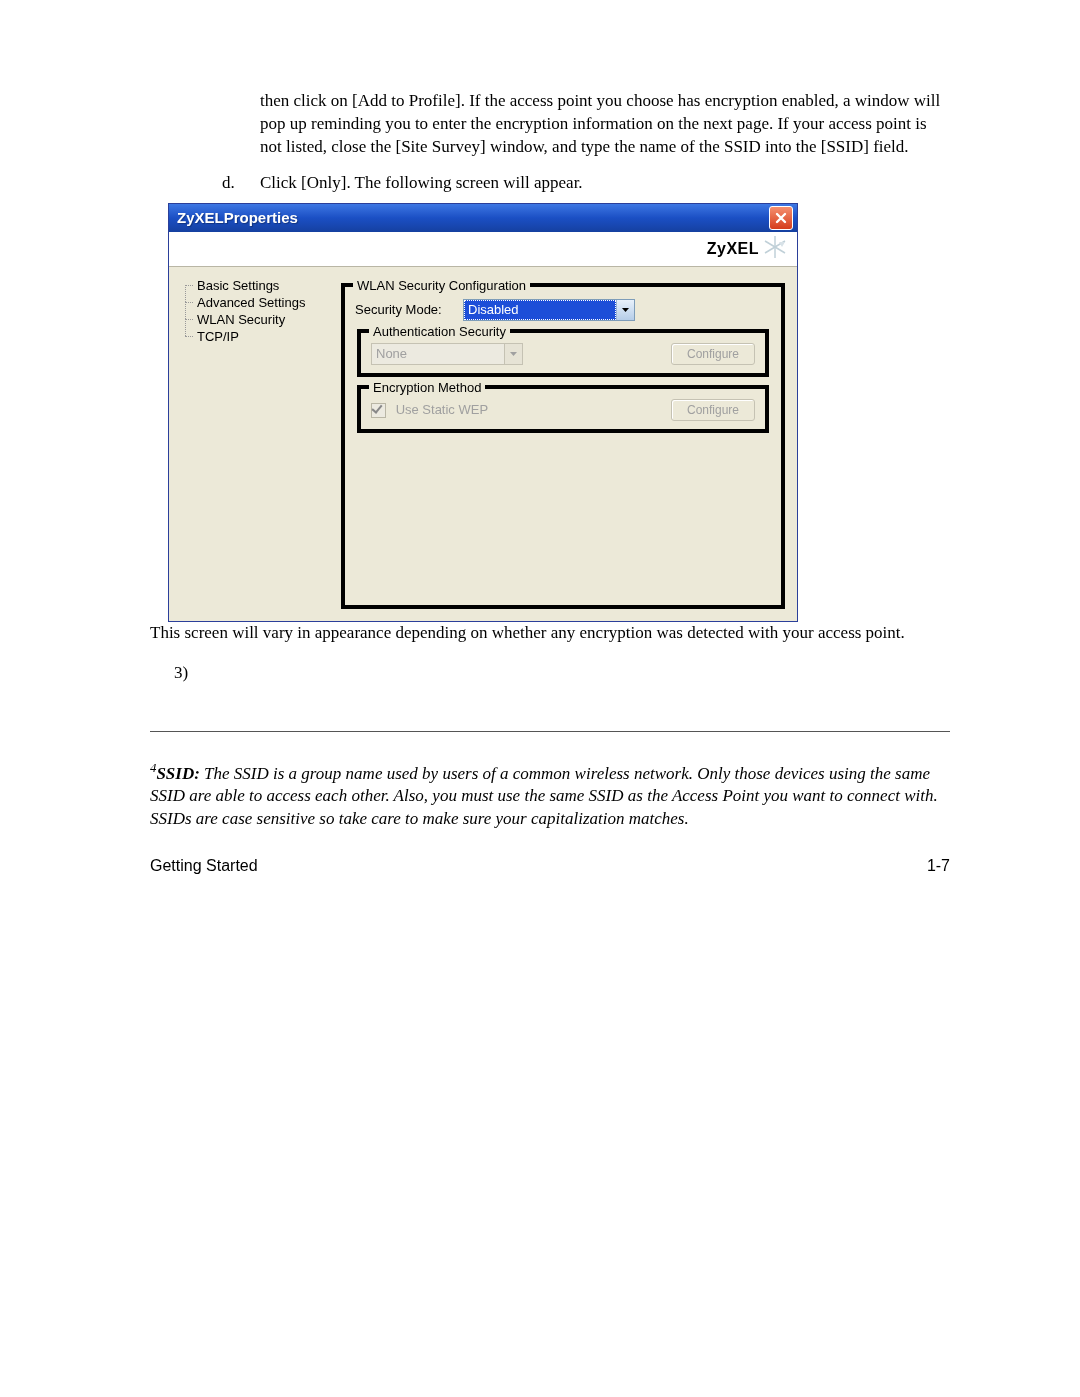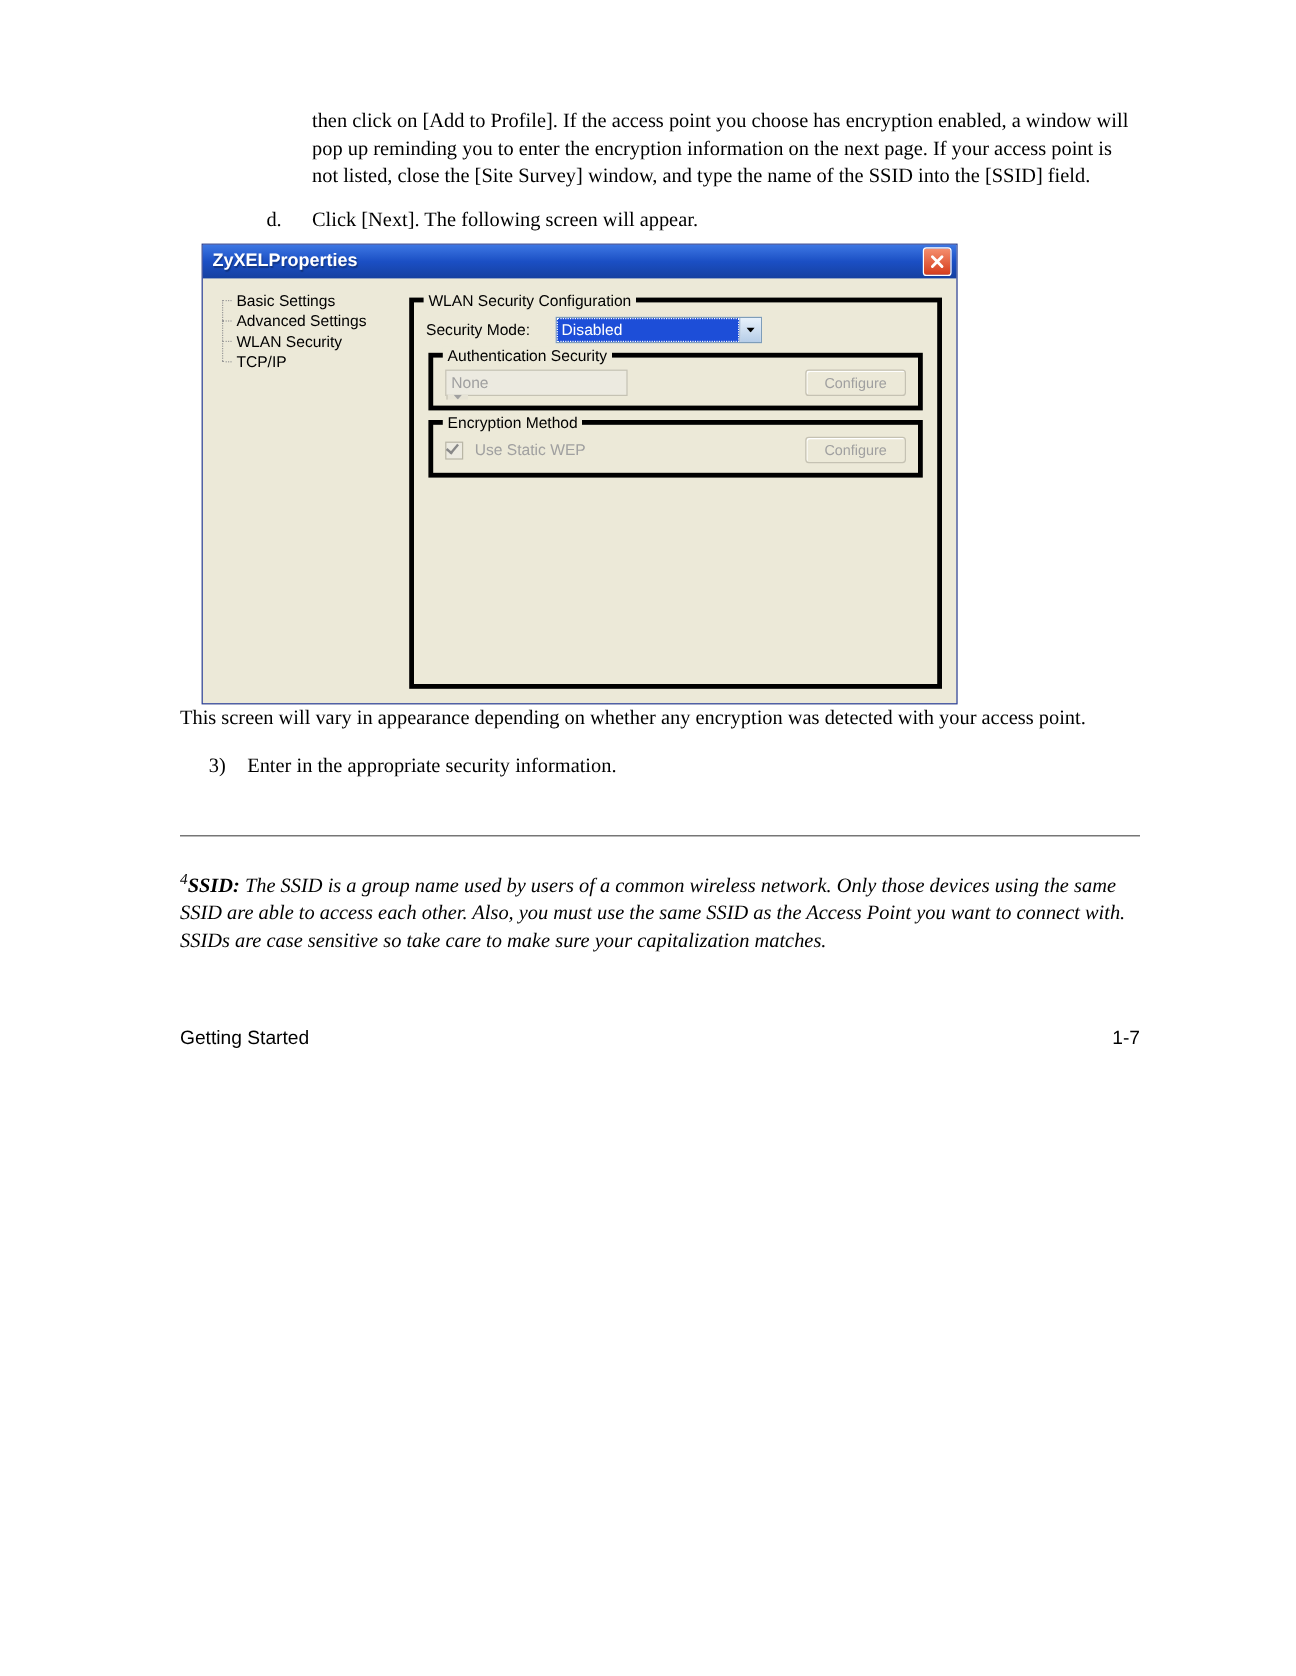--- a/index.html
+++ b/index.html
@@ -289,30 +289,44 @@
 <body>
 
 <div class="page">
 
   <div class="body-text indent-first">
     <p>then click on [Add to Profile].  If the access point you choose has encryption enabled, a window will pop up reminding you to enter the encryption information on the next page.  If your access point is not listed, close the [Site Survey] window, and type the name of the SSID into the [SSID] field.</p>
   </div>
 
   <div class="step-d body-text">
     <div class="marker">d.</div>
-    <div>Click [Next].  The following screen will appear.</div>
+    <div>Click [Only].  The following screen will appear.</div>
   </div>
 
   <div class="dialog-wrap">
     <div class="dialog">
       <div class="titlebar">
         <span class="title-text">ZyXELProperties</span>
         <span class="close-btn">
           <svg width="12" height="12" viewBox="0 0 12 12">
             <path d="M2 2 L10 10 M10 2 L2 10" stroke="#fff" stroke-width="2.4" stroke-linecap="round"></path>
+          </svg>
+        </span>
+      </div>
+      <div class="brand-row">
+        <span class="brand">ZyXEL</span>
+        <span class="brand-logo">
+          <svg width="24" height="22" viewBox="0 0 24 22">
+            <line x1="12" y1="11" x2="12" y2="0" stroke="#c0d0d8" stroke-width="1.5"></line>
+            <line x1="12" y1="11" x2="22" y2="5" stroke="#c0d0d8" stroke-width="1.5"></line>
+            <line x1="12" y1="11" x2="22" y2="17" stroke="#c0d0d8" stroke-width="1.5"></line>
+            <line x1="12" y1="11" x2="12" y2="22" stroke="#c0d0d8" stroke-width="1.5"></line>
+            <line x1="12" y1="11" x2="2" y2="17" stroke="#c0d0d8" stroke-width="1.5"></line>
+            <line x1="12" y1="11" x2="2" y2="5" stroke="#c0d0d8" stroke-width="1.5"></line>
+            <path d="M16 6 L22 6 L19 11 Z" fill="#d8e2e8"></path>
           </svg>
         </span>
       </div>
       <div class="dialog-body">
         <div class="tree">
           <div class="tree-item">Basic Settings</div>
           <div class="tree-item">Advanced Settings</div>
           <div class="tree-item">WLAN Security</div>
           <div class="tree-item">TCP/IP</div>
         </div>
@@ -328,21 +342,21 @@
                   <svg width="7" height="4" viewBox="0 0 7 4">
                       <path d="M0 0 L7 0 L3.5 4 Z" fill="#000"></path>
                     </svg>
                 </span>
               </div>
             </div>
 
             <div class="group">
               <div class="group-title">Authentication Security</div>
               <div class="inner-grid">
-                <div class="combo disabled" style="width:150px;flex-direction:column;">
+                <div class="combo disabled" style="width:150px;">
                   <span class="val">None</span>
                   <span class="arrow">
                     <svg width="7" height="4" viewBox="0 0 7 4">
                         <path d="M0 0 L7 0 L3.5 4 Z" fill="#a0a0a0"></path>
                       </svg>
                   </span>
                 </div>
                 <button class="winbtn disabled">Configure</button>
               </div>
             </div>
@@ -362,21 +376,20 @@
       </div>
     </div>
   </div>
 
   <div class="body-text after-dialog">
     <p>This screen will vary in appearance depending on whether any encryption was detected with your access point.</p>
   </div>
 
   <div class="step-3 body-text">
     <div class="marker">3)</div>
-    <div>Enter in the appropriate security information.</div>
   </div>
 
   <hr class="hr">
 
   <p class="footnote">
     <sup>4</sup><span class="ssid-label">SSID:</span><span> The SSID is a group name used by users of a common wireless network. Only those devices using the same SSID are able to access each other. Also, you must use the same SSID as the Access Point you want to connect with.  SSIDs are case sensitive so take care to make sure your capitalization matches.</span>
   </p>
 
   <div class="footer">
     <span>Getting Started</span>

